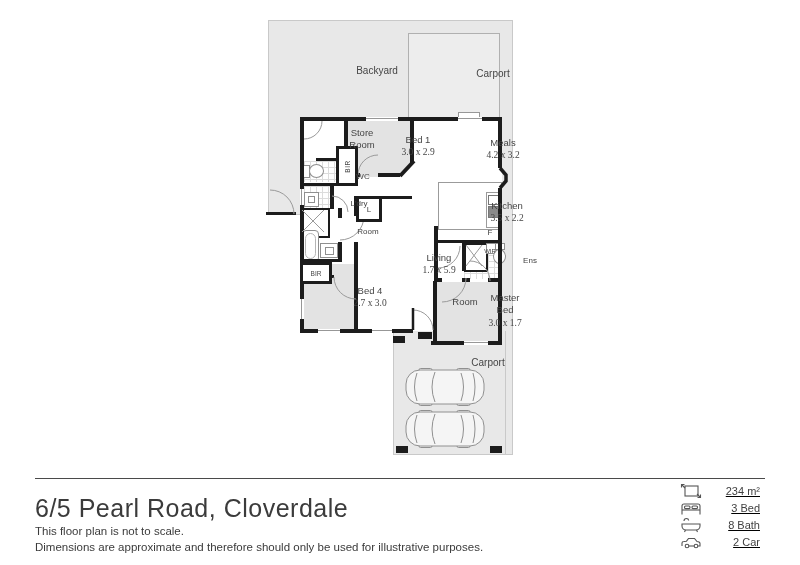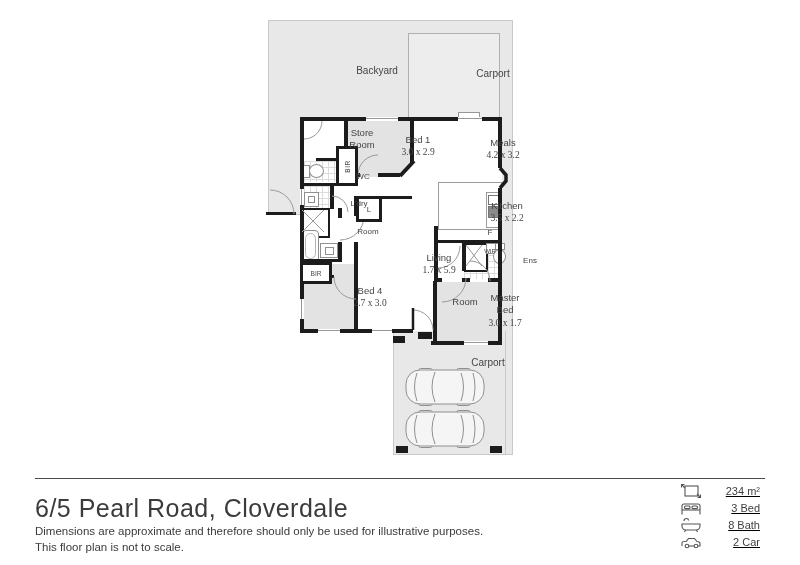--- a/index.html
+++ b/index.html
@@ -247,22 +247,22 @@
   <div class="lbl small" style="left:318px;top:204px;">L'dry</div>
   <div class="lbl small" style="left:327px;top:232px;">Room</div>
   <div class="lbl small" style="left:449px;top:233px;">F</div>
   <div class="lbl tiny" style="left:449px;top:252px;">WIR</div>
   <div class="lbl small" style="left:489px;top:261px;">Ens</div>
   <div class="lbl" style="left:424px;top:302px;">Room</div>
 
   <div class="rule"></div>
   <div class="address">6/5 Pearl Road, Cloverdale</div>
   <div class="disclaimer">
+    <span>This floor plan is not to scale.</span>
     <span>Dimensions are approximate and therefore should only be used for illustrative purposes.</span>
-    <span>This floor plan is not to scale.</span>
   </div>
 
   <div class="stats">
     <div class="stat-row">
       <span class="stat-icon">
         <svg width="22" height="16" viewBox="0 0 22 16" fill="none" stroke="#555" stroke-width="1.1">
           <rect x="5" y="3" width="13" height="10"></rect>
           <path d="M1.5 1.5 L5 5 M1.5 4.5 V1.5 H4.5"></path>
           <path d="M20.5 14.5 L17 11 M20.5 11.5 V14.5 H17.5"></path>
         </svg>

